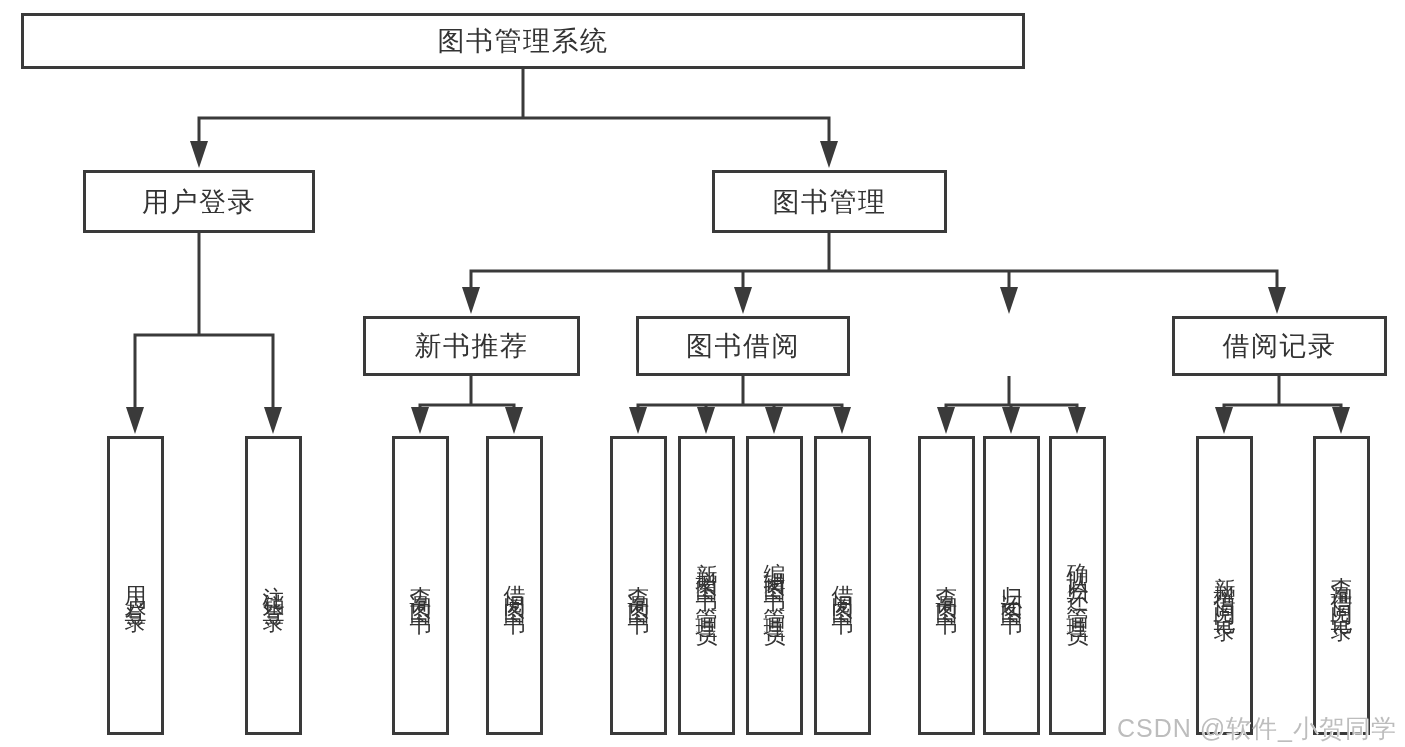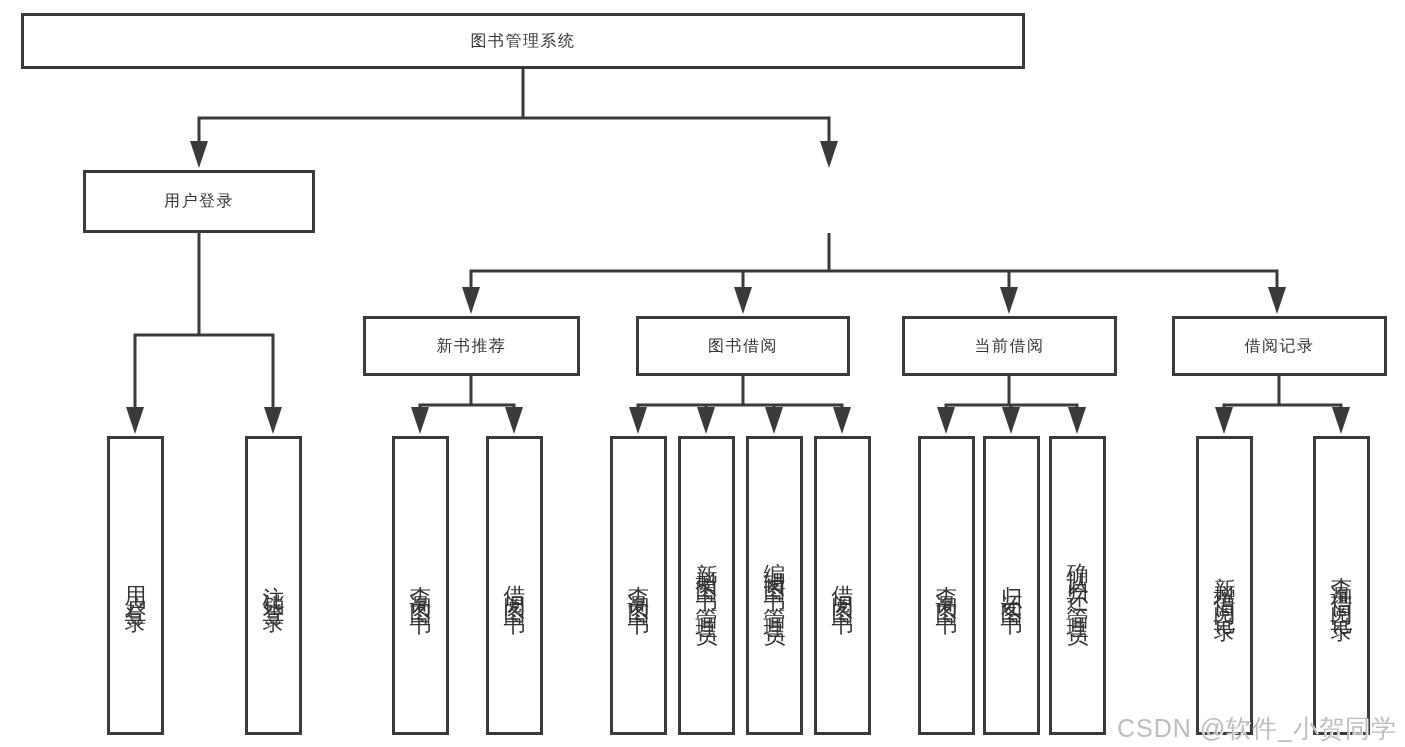--- a/index.html
+++ b/index.html
@@ -33,21 +33,21 @@
     position: absolute;
     box-sizing: border-box;
     border: 3px solid var(--box-border);
     background: #fff;
     display: flex;
     align-items: center;
     justify-content: center;
     color: var(--text);
   }
   .node.h {
-    font-size: 16px;
+    font-size: 27px;
     letter-spacing: 1.5px;
   }
   .node.v {
     writing-mode: vertical-rl;
     text-orientation: mixed;
     font-size: 22px;
     letter-spacing: 9px;
     line-height: 1;
   }
   .watermark {
@@ -100,24 +100,24 @@
       <polygon points="1011,434 1002,407 1020,407"></polygon>
       <polygon points="1077,434 1068,407 1086,407"></polygon>
       <polygon points="1224,434 1215,407 1233,407"></polygon>
       <polygon points="1341,434 1332,407 1350,407"></polygon>
     </g>
   </svg>
 
   <div class="node h" style="left:21px; top:13px; width:1004px; height:56px;">图书管理系统</div>
 
   <div class="node h" style="left:83px; top:170px; width:232px; height:63px;">用户登录</div>
+  <div class="node h" style="left:712px; top:170px; width:235px; height:63px;">图书管理</div>
 
   <div class="node h" style="left:636px; top:316px; width:214px; height:60px;">图书借阅</div>
   <div class="node h" style="left:363px; top:316px; width:217px; height:60px;">新书推荐</div>
-  <div class="node h" style="left:902px; top:316px; width:215px; height:60px;">当前借阅</div>
   <div class="node h" style="left:1172px; top:316px; width:215px; height:60px;">借阅记录</div>
 
   <div class="node v" style="left:107px; top:436px; width:57px; height:299px;">用户登录</div>
   <div class="node v" style="left:245px; top:436px; width:57px; height:299px;">注销登录</div>
 
   <div class="node v" style="left:392px; top:436px; width:57px; height:299px;">查询图书</div>
   <div class="node v" style="left:486px; top:436px; width:57px; height:299px;">借阅图书</div>
 
   <div class="node v" style="left:610px; top:436px; width:57px; height:299px;">查询图书</div>
   <div class="node v" style="left:678px; top:436px; width:57px; height:299px;">新增图书（管理员）</div>

